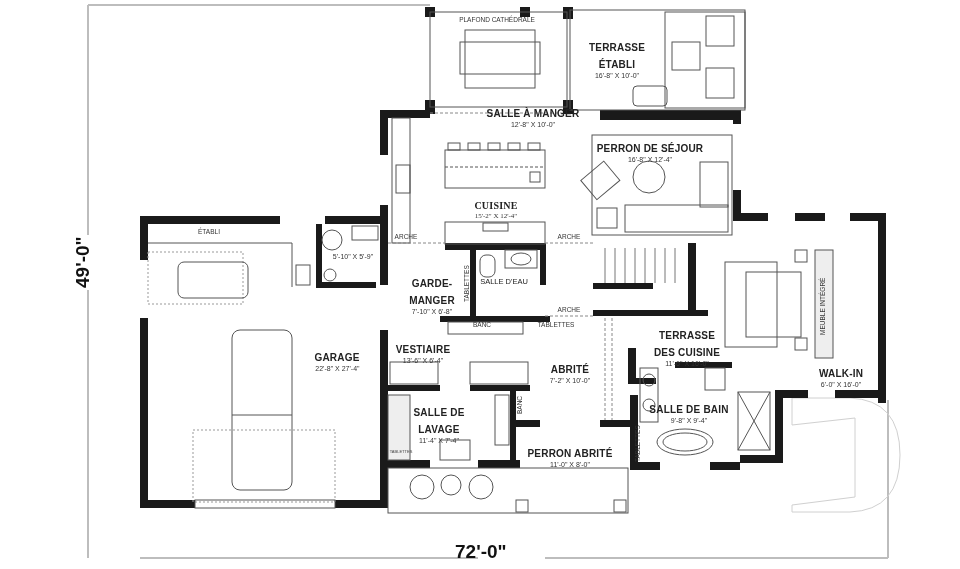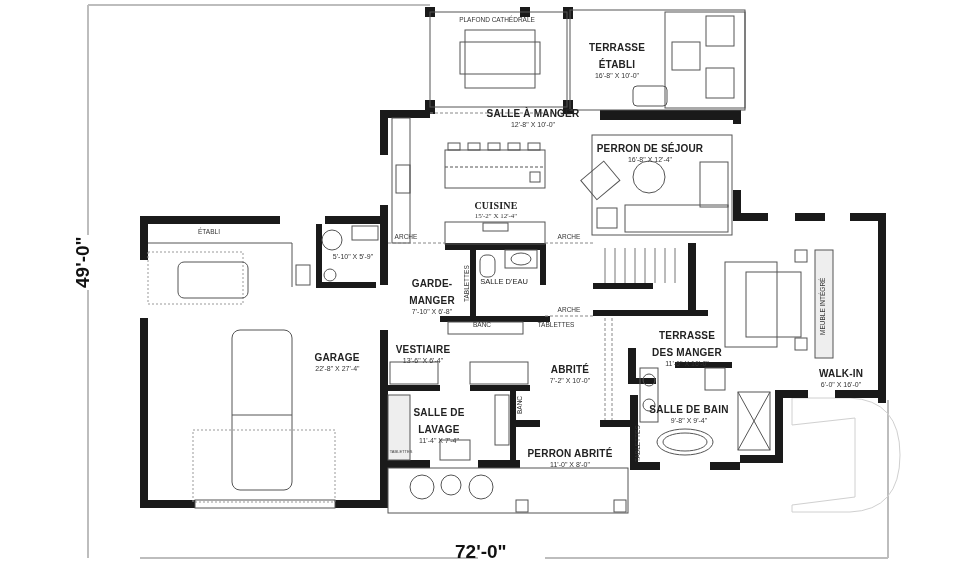--- a/index.html
+++ b/index.html
@@ -254,21 +254,21 @@
   <span class="dm">11'-4" X 7'-4"</span>
 </div>
 
 <div class="lbl" style="left:570px;top:444px;">
   <span class="rn">PERRON ABRITÉ</span>
   <span class="dm">11'-0" X 8'-0"</span>
 </div>
 
 <div class="lbl" style="left:687px;top:326px;">
   <span class="rn">TERRASSE</span><br>
-  <span class="rn">DES MANGER</span>
+  <span class="rn">DES CUISINE</span>
   <span class="dm">11'-6" X 16'-0"</span>
 </div>
 
 <div class="lbl" style="left:841px;top:364px;">
   <span class="rn">WALK-IN</span>
   <span class="dm">6'-0" X 16'-0"</span>
 </div>
 
 <div class="lbl" style="left:689px;top:400px;">
   <span class="rn">SALLE DE BAIN</span>

